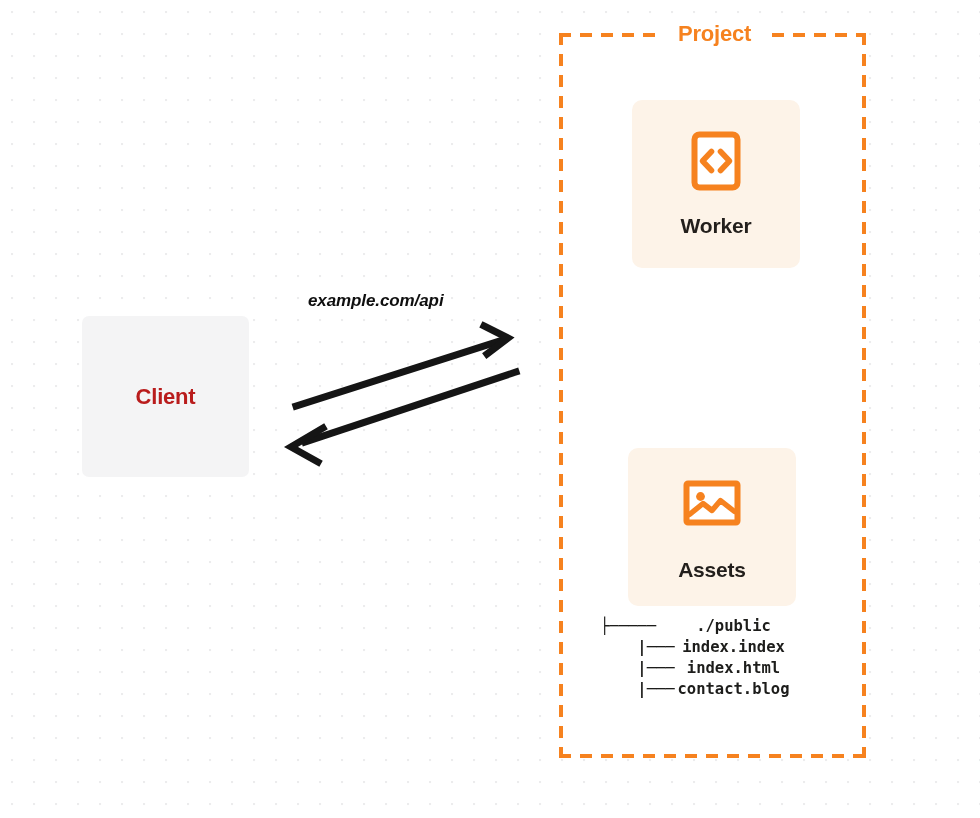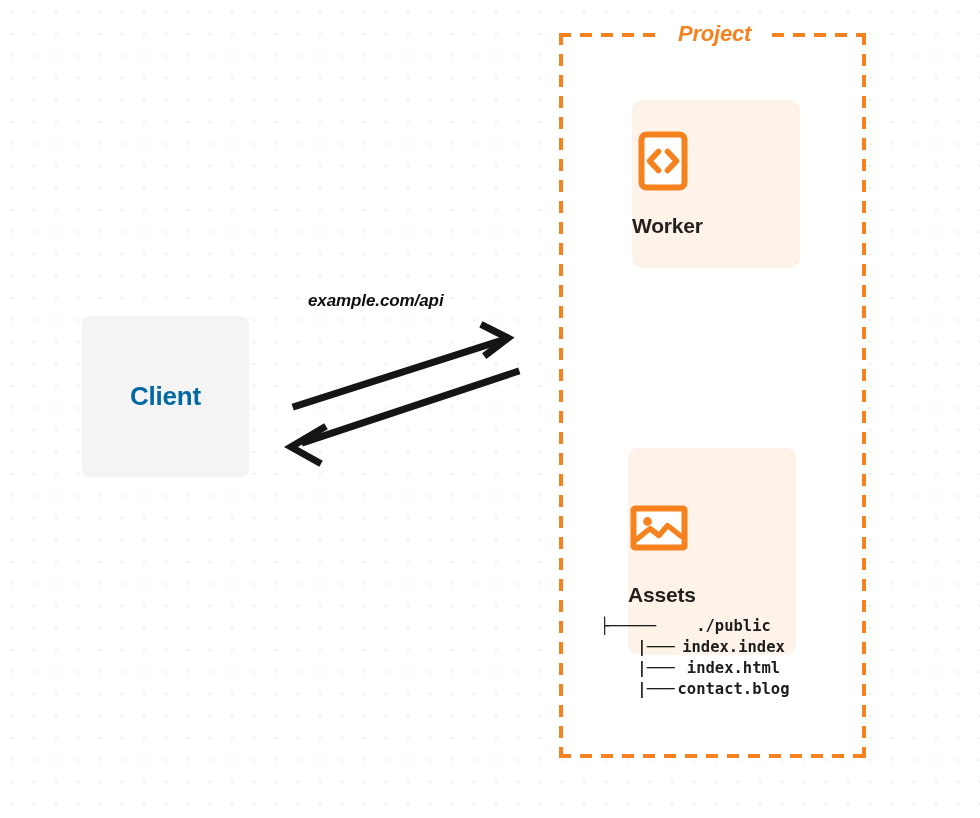--- a/index.html
+++ b/index.html
@@ -32,36 +32,35 @@
     top: 316px;
     width: 167px;
     height: 161px;
     background: #f4f4f5;
     border-radius: 7px;
     display: flex;
     align-items: center;
     justify-content: center;
   }
   #client-node .node-title {
-    font-size: 26px;
-    font-weight: bold;
-    color: #0369a1;
+    font-size: 22px;
+    font-weight: bold;
+    color: #b91c1c;
     letter-spacing: -0.2px;
   }
 
   
   #project-container {
     position: absolute;
     left: 559px;
     top: 33px;
     width: 307px;
     height: 725px;
     background: #ffffff;
     box-sizing: border-box;
-    font-style: italic;
   }
   .dash-edge {
     position: absolute;
     background-repeat: repeat-x;
   }
   .dash-h {
     height: 4px;
     background-image: repeating-linear-gradient(to right,
         #f6821f 0px, #f6821f 12px,
         rgba(255,255,255,0) 12px, rgba(255,255,255,0) 21px);
@@ -92,35 +91,35 @@
     line-height: 28px;
   }
 
   
   .service-card {
     position: absolute;
     background: #fdf3e8;
     border-radius: 10px;
     display: flex;
     flex-direction: column;
-    align-items: flex-start;
+    align-items: center;
     justify-content: center;
     gap: 8px;
   }
   #worker-card {
     left: 632px;
     top: 100px;
     width: 168px;
     height: 168px;
   }
   #assets-card {
     left: 628px;
     top: 448px;
     width: 168px;
-    height: 207px;
+    height: 158px;
   }
   .service-card .card-icon {
     width: 62px;
     height: 62px;
     display: block;
   }
   #worker-card .card-icon { margin-bottom: 14px; }
   #assets-card .card-icon { margin-bottom: 16px; }
   .service-card .card-title {
     font-size: 21px;

